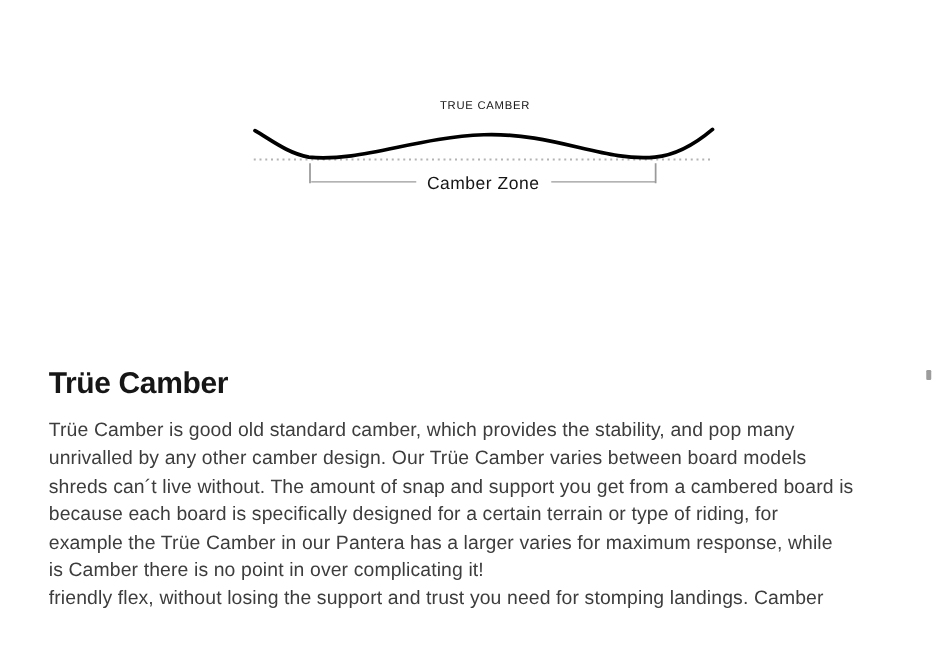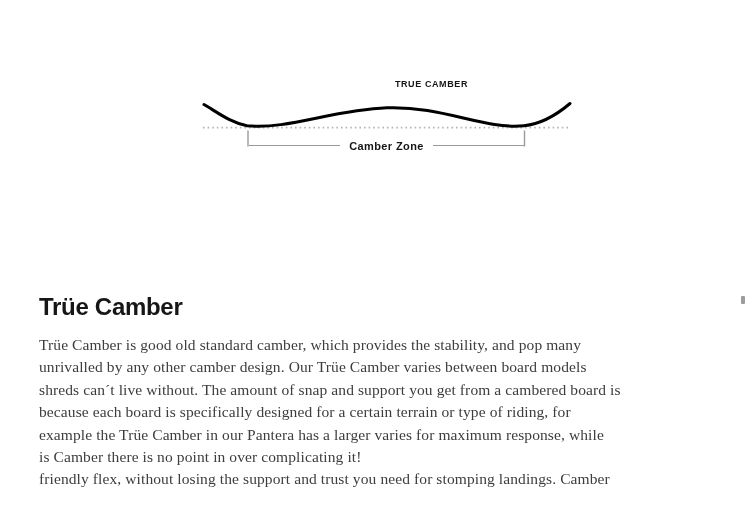--- a/index.html
+++ b/index.html
@@ -11,36 +11,36 @@
     background: var(--bg, #ffffff);
     font-family: "Liberation Sans", sans-serif;
     overflow: hidden;
   }
 
   
   .diagram { position: absolute; left: 0; top: 0; width: 746px; height: 170px; }
   .diagram-title {
     position: absolute;
     left: 308px; top: 79px; width: 160px;
-    text-align: right;
-    font-size: 9px; font-weight: 700;
+    text-align: center;
+    font-size: 9px; font-weight: 400;
     letter-spacing: 0.6px;
     color: var(--heading-text, #161616);
     white-space: nowrap;
   }
   .diagram-svg { position: absolute; left: 195px; top: 95px; pointer-events: none; }
   .zone-row {
     position: absolute;
     left: 249px; top: 139px; width: 275px; height: 13px;
     display: flex; align-items: center;
   }
   .zone-line { flex: 1; height: 1.4px; }
   .zone-label {
     padding: 0 9px;
-    font-size: 11px; font-weight: 700;
+    font-size: 14px; font-weight: 400;
     letter-spacing: 0.4px;
     color: var(--heading-text, #161616);
     white-space: nowrap;
   }
 
   
   .article-heading {
     position: absolute;
     left: 39px; top: 293px;
     font-size: 24px; font-weight: 700;
@@ -49,21 +49,21 @@
     white-space: nowrap;
   }
   .article-body {
     position: absolute;
     left: 39px; top: 334px; width: 690px;
     font-size: 15.5px; font-weight: 400;
     letter-spacing: 0.1px;
     line-height: 22.4px;
     color: var(--body-text, #3d3d3d);
   }
-  .body-line { white-space: nowrap; font-family: Liberation Serif, serif; }
+  .body-line { white-space: nowrap; }
 
   
   .edge-fragment {
     position: absolute;
     left: 741px; top: 296px; width: 4px; height: 8px;
     background: #9c9c9c; border-radius: 1px;
   }
 </style>
 </head>
 <body>

